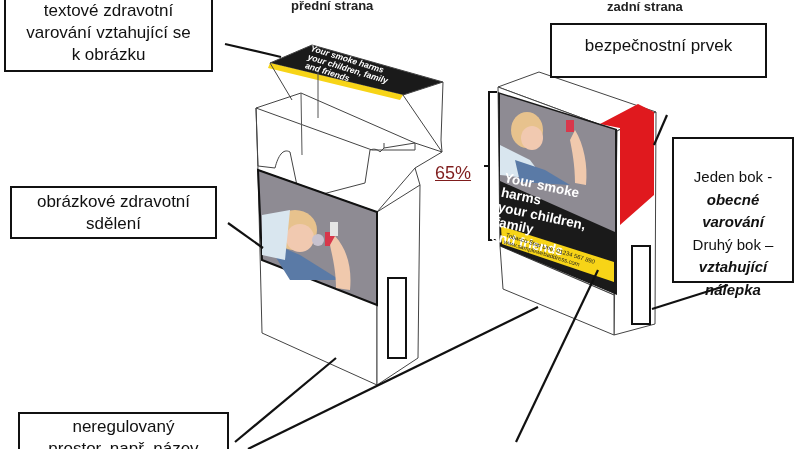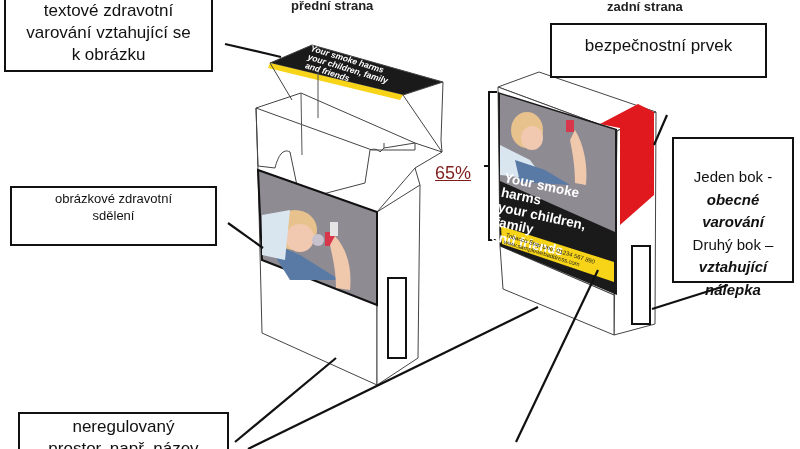--- a/index.html
+++ b/index.html
@@ -91,21 +91,21 @@
 
 <div class="title" style="left:291px; top:-2px;">přední strana</div>
 <div class="title" style="left:559px; top:-1px;margin-left:48px;">zadní strana</div>
 
 <div class="callout" style="left:4px; top:-6px; width:209px; height:78px; font-size:17px; padding-top:4px;">
   <span class="ln">textové zdravotní</span>
   <span class="ln">varování vztahující se</span>
   <span class="ln">k obrázku</span>
 </div>
 
-<div class="callout" style="left:10px; top:186px; width:207px; height:60px; font-size:13px; padding-top:3px;">
+<div class="callout" style="left:10px; top:186px; width:207px; height:53px; font-size:17px; padding-top:3px;">
   <span class="ln">obrázkové zdravotní</span>
   <span class="ln">sdělení</span>
 </div>
 
 <div class="callout" style="left:550px; top:23px; width:217px; height:55px; font-size:17px; padding-top:10px;">
   <span class="ln">bezpečnostní prvek</span>
 </div>
 
 <div class="callout" style="left:672px; top:125px; width:122px; height:146px; font-size:15px; padding-top:27px; line-height:1.5;margin-top:12px;">
   <span class="ln">Jeden bok -</span>

